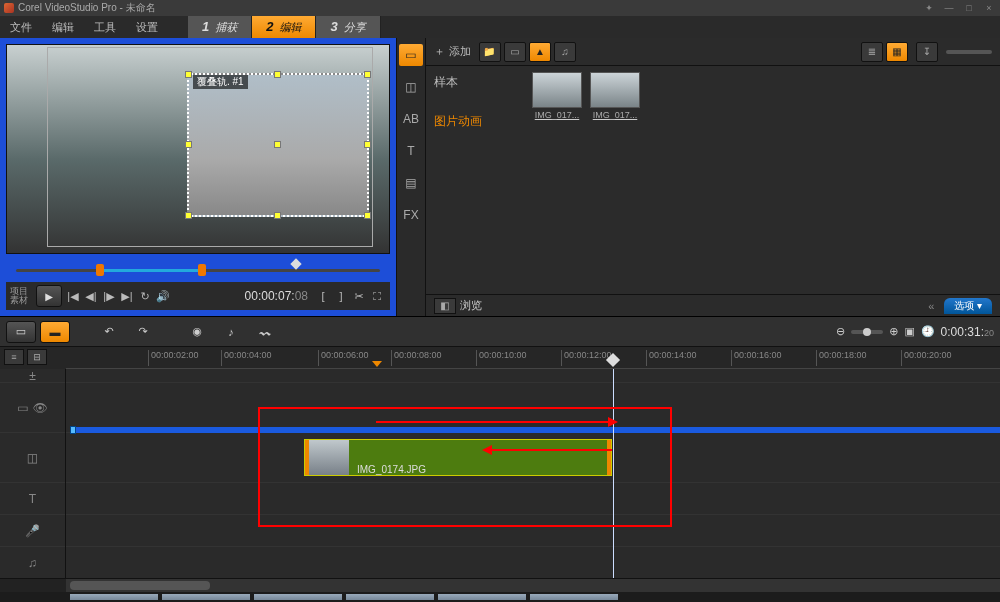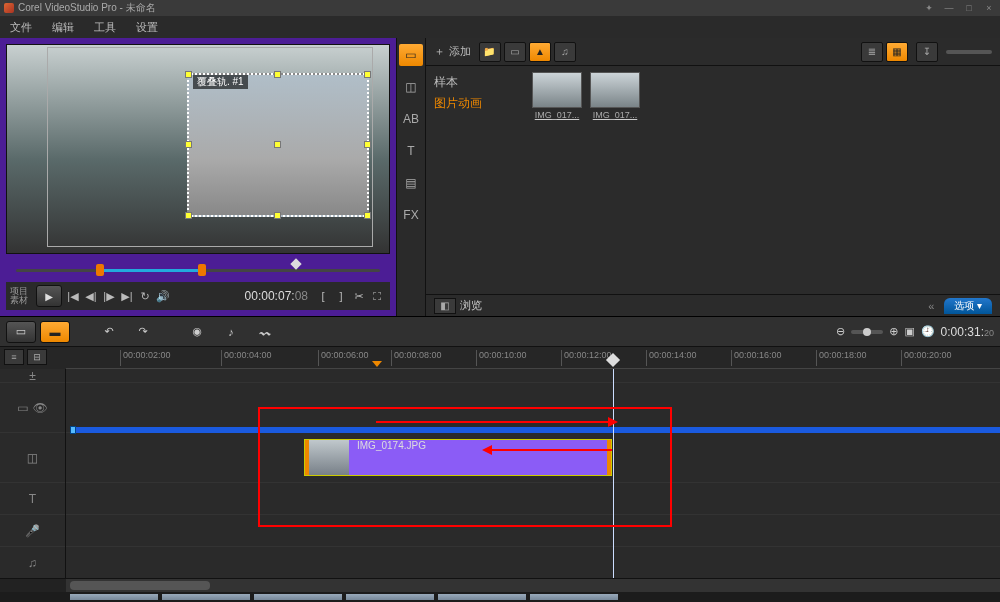--- a/index.html
+++ b/index.html
@@ -8,21 +8,21 @@
 .titlebar .ticon { width:10px; height:10px; background:linear-gradient(135deg,#d63,#a32); border-radius:2px; margin-right:4px; }
 .titlebar .spacer { flex:1; }
 .titlebar .winbtn { width:14px; height:10px; margin-left:6px; color:#888; font-size:9px; text-align:center; }
 .menubar { height:22px; background:#2a2a2a; display:flex; align-items:stretch; }
 .menubar .mi { padding:0 10px; line-height:22px; color:#bbb; font-size:11px; }
 .menubar .stepwrap { display:flex; margin-left:20px; }
 .menubar .step { padding:0 14px; line-height:22px; background:#555; font-style:italic; color:#ddd; border-right:1px solid #222; }
 .menubar .step .num { font-weight:bold; margin-right:6px; font-size:13px; }
 .menubar .step.active { background:linear-gradient(#fa3,#e80); color:#111; }
 .workarea { height:278px; display:flex; background:#222; }
-.preview { width:396px; background:#4c1d95; padding:6px; display:flex; flex-direction:column; }
+.preview { width:396px; background:#1d4ed8; padding:6px; display:flex; flex-direction:column; }
 .preview .canvas { flex:1; background:linear-gradient(180deg,#c8d0d0 0%,#5a6a6a 55%,#333 100%); position:relative; border:1px solid #111; }
 .preview .outersel { position:absolute; left:40px; top:2px; right:16px; bottom:6px; border:1px solid #aaa; }
 .preview .innersel { position:absolute; left:180px; top:28px; right:20px; bottom:36px; border:2px dotted #fff; background:linear-gradient(180deg,#b0bec8 0%,#aaa 60%,#888 100%); }
 .preview .handle { position:absolute; width:7px; height:7px; background:#ff3; border:1px solid #777; }
 .preview .label { position:absolute; left:186px; top:30px; background:rgba(0,0,0,.6); color:#fff; padding:0 4px; font-size:10px; }
 .preview .scrub { height:20px; margin:6px 0 2px; position:relative; }
 .preview .scrubtrack { position:absolute; left:10px; right:10px; top:9px; height:3px; background:#444; border-radius:2px; }
 .preview .scrubfill { position:absolute; left:92px; width:100px; top:9px; height:3px; background:#2ad; }
 .preview .scrubmark { position:absolute; top:4px; width:8px; height:12px; background:#e70; border-radius:2px; }
 .preview .playhead { position:absolute; top:0; width:8px; height:8px; background:#ddd; transform:rotate(45deg); }
@@ -38,21 +38,21 @@
 .library { flex:1; background:#2b2b2b; display:flex; flex-direction:column; }
 .lib-top { height:28px; display:flex; align-items:center; padding:0 8px; gap:8px; border-bottom:1px solid #111; }
 .lib-top .lbtn { width:22px; height:20px; background:#3a3a3a; border:1px solid #111; border-radius:2px; display:flex; align-items:center; justify-content:center; color:#aaa; font-size:10px; }
 .lib-top .lbtn.hl { background:linear-gradient(#fa3,#e80); color:#222; }
 .lib-top .add { color:#bbb; font-size:11px; margin-right:auto; display:flex; align-items:center; gap:4px; }
 .lib-top .group { display:flex; gap:3px; }
 .lib-top .slider { width:46px; height:4px; background:#555; border-radius:2px; }
 .lib-body { flex:1; display:flex; }
 .lib-cats { width:100px; padding:6px 8px; }
 .lib-cats .cat { padding:2px 0; color:#bbb; font-size:12px; }
-.lib-cats .cat.sel { color:#e80; }
+.lib-cats .cat.sel { color:#e80;margin-top:18px; }
 .lib-grid { flex:1; padding:6px; display:flex; gap:8px; align-content:flex-start; }
 .lib-item { width:50px;text-decoration:underline; }
 .lib-item .th { width:50px; height:36px; background:linear-gradient(180deg,#ccd4d8,#7a8488); border:1px solid #555; }
 .lib-item .nm { font-size:9px; color:#aaa; text-align:center; margin-top:2px; overflow:hidden; white-space:nowrap; text-overflow:ellipsis; }
 .lib-bot { height:22px; display:flex; align-items:center; padding:0 8px; border-top:1px solid #111; }
 .lib-bot .br { width:22px; height:16px; background:#3a3a3a; border:1px solid #111; margin-right:4px; display:flex; align-items:center; justify-content:center; color:#aaa; font-size:10px; }
 .lib-bot .col { margin-left:auto; width:10px; color:#888; }
 .lib-bot .opt { margin-left:6px; background:linear-gradient(#27c,#059); color:#fff; padding:1px 10px; border-radius:6px 6px 0 0; font-size:10px; }
 .timeline { height:286px; background:#2a2a2a; display:flex; flex-direction:column; border-top:1px solid #000; }
 .tl-tools { height:30px; display:flex; align-items:center; padding:0 6px; background:#303030; border-bottom:1px solid #111; }
@@ -74,21 +74,21 @@
 .tl-left { width:66px; background:#2a2a2a; border-right:1px solid #111; }
 .tl-left .trk { height:50px; border-bottom:1px solid #333; display:flex; align-items:center; justify-content:center; gap:4px; color:#888; font-size:12px; }
 .tl-left .trk.sm { height:32px; }
 .tl-right { flex:1; position:relative; background:#2a2a2a; }
 .tl-right .lane { position:absolute; left:0; right:0; border-bottom:1px solid #333; }
 .videoclip { position:absolute; top:2px; bottom:2px; background:#7a98a4; border:1px solid #445; display:flex; align-items:center; overflow:hidden; }
 .videoclip .cth { width:44px; height:100%; background:linear-gradient(180deg,#ccd4d8,#7a8488); border-right:1px solid #445; }
 .videoclip .cnm { padding:0 8px; color:#111; font-size:10px; }
 .bluebar { position:absolute; left:4px; right:0; height:6px; background:#1a5adf; }
 .bluebar .bm { position:absolute; left:0; top:-1px; width:6px; height:8px; background:#5bf; border:1px solid #048; }
-.overlayclip { position:absolute; top:6px; bottom:6px; background:#8b5cf6; border:1px solid #cc0; display:flex; align-items:flex-start; }
+.overlayclip { position:absolute; top:6px; bottom:6px; background:#4d7c0f; border:1px solid #cc0; display:flex; align-items:flex-end; }
 .overlayclip .bar { width:4px; height:100%; background:#e80; }
 .overlayclip .cth { width:40px; height:100%; background:linear-gradient(180deg,#c0c8cc,#788088); }
 .overlayclip .cnm { padding:0 8px; color:#ddd; font-size:10px; }
 .pline { position:absolute; top:0; bottom:0; width:1px; background:#cdf; }
 .redbox { position:absolute; border:2px solid #f00; pointer-events:none; }
 .redarrow { position:absolute; height:2px; background:#f00; pointer-events:none; }
 .redarrow::after { content:''; position:absolute; right:-2px; top:-4px; border-left:10px solid #f00; border-top:5px solid transparent; border-bottom:5px solid transparent; }
 .tl-hscroll { height:14px; background:#222; border-top:1px solid #111; display:flex; }
 .tl-hscroll .stub { width:66px; }
 .tl-hscroll .bar { flex:1; background:#333; position:relative; }
@@ -107,20 +107,25 @@
   <span class="winbtn">—</span>
   <span class="winbtn">□</span>
   <span class="winbtn">×</span>
 </div>
 
 <div class="menubar">
   <div class="mi">文件</div>
   <div class="mi">编辑</div>
   <div class="mi">工具</div>
   <div class="mi">设置</div>
+  <div class="stepwrap">
+    <div class="step"><span class="num">1</span><span>捕获</span></div>
+    <div class="step active"><span class="num">2</span><span>编辑</span></div>
+    <div class="step"><span class="num">3</span><span>分享</span></div>
+  </div>
 </div>
 
 <div class="workarea">
 
   <div class="preview">
     <div class="canvas">
       <div class="outersel"></div>
       <div class="innersel">
         <div class="handle" style="left:-4px;top:-4px"></div>
           <div class="handle" style="right:-4px;top:-4px"></div>
@@ -235,21 +240,21 @@
       <span class="ttc"><span>0:00:31:</span><span style="font-size:9px;color:#888">20</span></span>
     </div>
   </div>
 
   <div class="tl-ruler">
     <div class="hdr">
       <div class="rb">≡</div>
       <div class="rb">⊟</div>
     </div>
     <div class="scale">
-      <div class="tick" style="left:54px">00:00:02:00</div>
+      <div class="tick" style="left:82px">00:00:02:00</div>
       <div class="tick" style="left:155px">00:00:04:00</div>
       <div class="tick" style="left:252px">00:00:06:00</div>
       <div class="tick" style="left:325px">00:00:08:00</div>
       <div class="tick" style="left:410px">00:00:10:00</div>
       <div class="tick" style="left:495px">00:00:12:00</div>
       <div class="tick" style="left:580px">00:00:14:00</div>
       <div class="tick" style="left:665px">00:00:16:00</div>
       <div class="tick" style="left:750px">00:00:18:00</div>
       <div class="tick" style="left:835px">00:00:20:00</div>
       <div class="head" style="left:542px"></div>

